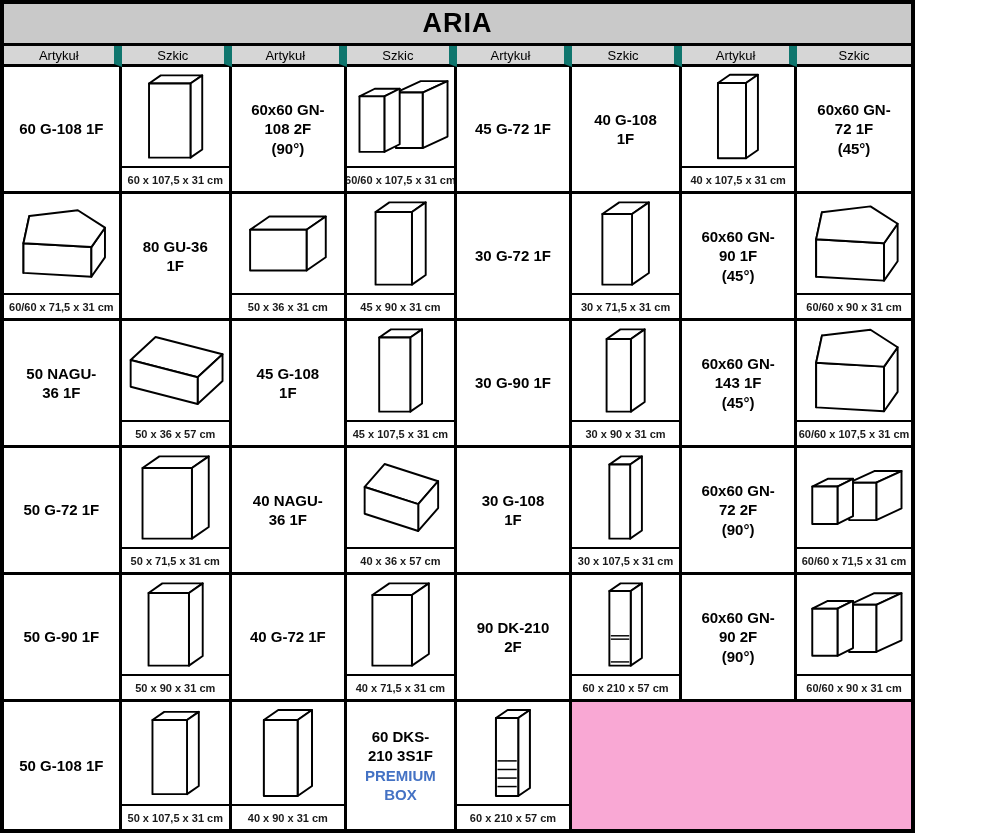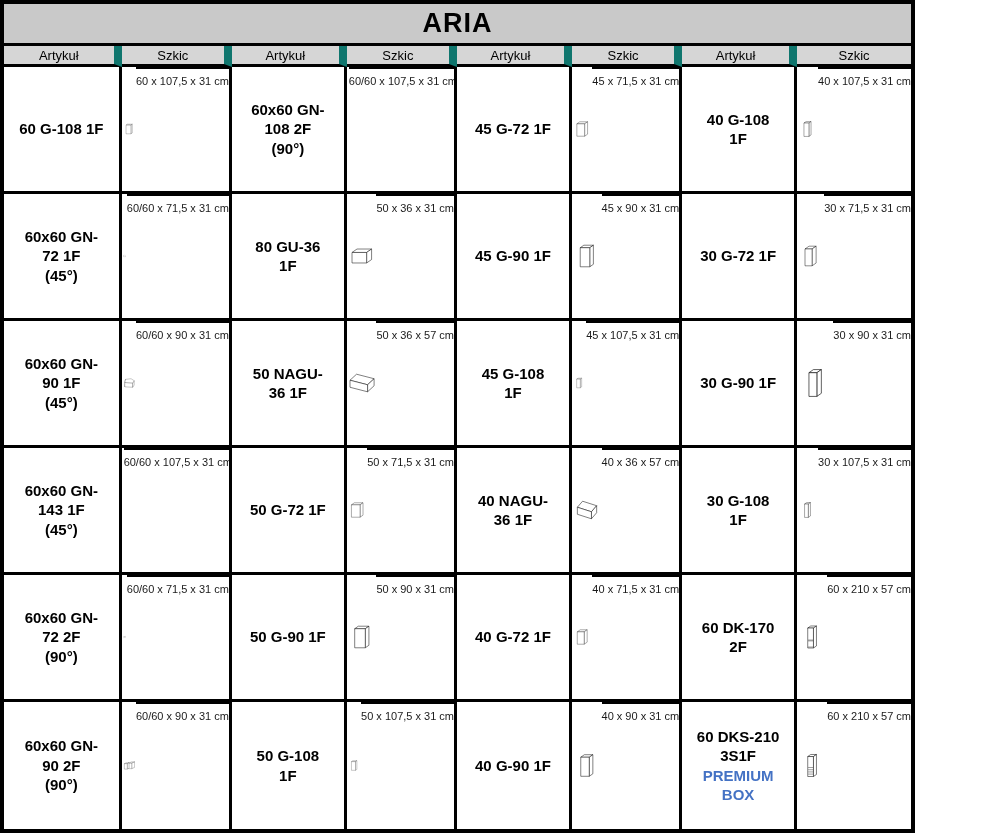--- a/index.html
+++ b/index.html
@@ -32,21 +32,21 @@
   
   .table > :nth-child(8n+1):not(:first-child){border-right:none;}
   
   .table > :nth-child(n+50){border-bottom:none;}
   .art{
     display:flex;flex-direction:column;align-items:center;justify-content:center;
     text-align:center;padding:14px;box-sizing:border-box;
   }
   .art-name{font-size:15px;font-weight:bold;line-height:1.3;}
   .art-note{font-size:15px;font-weight:bold;line-height:1.3;}
-  .skc{display:flex;box-sizing:border-box;}
+  .skc{display:flex;flex-direction:column;box-sizing:border-box;font-weight:bold;}
   .sketch-area{flex:1;display:flex;align-items:center;justify-content:center;min-height:0;padding:1px;}
   .sketch-area svg{width:100%;height:100%;}
   .dim-caption{
     border-top:2px solid #000;height:23px;flex:0 0 23px;
     display:flex;align-items:center;justify-content:center;
     font-size:11px;color:#1a1a1a;white-space:nowrap;
   }
 </style>
 </head>
 <body>
@@ -94,30 +94,20 @@
           </g>
         </svg>
       </div>
     <div class="dim-caption">60/60 x 107,5 x 31 cm</div>
   </div>
 
   <div class="cell art">
     <div class="art-name">45 G-72 1F</div>
 
   </div>
-  <div class="cell skc">
-    <div class="sketch-area">
-        <svg viewBox="0 0 110 100" preserveAspectRatio="xMidYMid meet">
-          <polygon fill="#fff" stroke="#000" stroke-width="2" stroke-linejoin="round" points="23.0,19.2 40.6,7.0 87.0,7.0 69.4,19.2"></polygon>
-          <polygon fill="#fff" stroke="#000" stroke-width="2" stroke-linejoin="round" points="69.4,19.2 87.0,7.0 87.0,80.8 69.4,93.0"></polygon>
-          <polygon fill="#fff" stroke="#000" stroke-width="2" stroke-linejoin="round" points="23.0,19.2 69.4,19.2 69.4,93.0 23.0,93.0"></polygon>
-        </svg>
-      </div>
-    <div class="dim-caption">45 x 71,5 x 31 cm</div>
-  </div>
 
   <div class="cell art">
     <div class="art-name">40 G-108 1F</div>
 
   </div>
   <div class="cell skc">
     <div class="sketch-area">
         <svg viewBox="0 0 110 100" preserveAspectRatio="xMidYMid meet">
           <polygon fill="#fff" stroke="#000" stroke-width="2" stroke-linejoin="round" points="34.4,15.5 46.7,7.0 75.6,7.0 63.3,15.5"></polygon>
           <polygon fill="#fff" stroke="#000" stroke-width="2" stroke-linejoin="round" points="63.3,15.5 75.6,7.0 75.6,84.5 63.3,93.0"></polygon>
@@ -151,24 +141,20 @@
     <div class="sketch-area">
         <svg viewBox="0 0 110 100" preserveAspectRatio="xMidYMid meet">
           <polygon fill="#fff" stroke="#000" stroke-width="2" stroke-linejoin="round" points="16.0,35.9 35.8,22.2 94.0,22.2 74.2,35.9"></polygon>
           <polygon fill="#fff" stroke="#000" stroke-width="2" stroke-linejoin="round" points="74.2,35.9 94.0,22.2 94.0,64.1 74.2,77.8"></polygon>
           <polygon fill="#fff" stroke="#000" stroke-width="2" stroke-linejoin="round" points="16.0,35.9 74.2,35.9 74.2,77.8 16.0,77.8"></polygon>
         </svg>
       </div>
     <div class="dim-caption">50 x 36 x 31 cm</div>
   </div>
 
-  <div class="cell art">
-    <div class="art-name">45 G-90 1F</div>
-
-  </div>
   <div class="cell skc">
     <div class="sketch-area">
         <svg viewBox="0 0 110 100" preserveAspectRatio="xMidYMid meet">
           <polygon fill="#fff" stroke="#000" stroke-width="2" stroke-linejoin="round" points="28.8,17.0 43.2,7.0 81.2,7.0 66.8,17.0"></polygon>
           <polygon fill="#fff" stroke="#000" stroke-width="2" stroke-linejoin="round" points="66.8,17.0 81.2,7.0 81.2,83.0 66.8,93.0"></polygon>
           <polygon fill="#fff" stroke="#000" stroke-width="2" stroke-linejoin="round" points="28.8,17.0 66.8,17.0 66.8,93.0 28.8,93.0"></polygon>
         </svg>
       </div>
     <div class="dim-caption">45 x 90 x 31 cm</div>
   </div>
@@ -354,21 +340,21 @@
         <svg viewBox="0 0 110 100" preserveAspectRatio="xMidYMid meet">
           <polygon fill="#fff" stroke="#000" stroke-width="2" stroke-linejoin="round" points="25.5,19.2 43.2,7.0 84.5,7.0 66.8,19.2"></polygon>
           <polygon fill="#fff" stroke="#000" stroke-width="2" stroke-linejoin="round" points="66.8,19.2 84.5,7.0 84.5,80.8 66.8,93.0"></polygon>
           <polygon fill="#fff" stroke="#000" stroke-width="2" stroke-linejoin="round" points="25.5,19.2 66.8,19.2 66.8,93.0 25.5,93.0"></polygon>
         </svg>
       </div>
     <div class="dim-caption">40 x 71,5 x 31 cm</div>
   </div>
 
   <div class="cell art">
-    <div class="art-name">60 DK-170 2F</div>
+    <div class="art-name">90 DK-210 2F</div>
 
   </div>
   <div class="cell skc">
     <div class="sketch-area">
         <svg viewBox="0 0 110 100" preserveAspectRatio="xMidYMid meet">
           <polygon fill="#fff" stroke="#000" stroke-width="2" stroke-linejoin="round" points="38.0,15.0 49.7,7.0 72.0,7.0 60.3,15.0"></polygon>
           <polygon fill="#fff" stroke="#000" stroke-width="2" stroke-linejoin="round" points="60.3,15.0 72.0,7.0 72.0,85.0 60.3,93.0"></polygon>
           <polygon fill="#fff" stroke="#000" stroke-width="2" stroke-linejoin="round" points="38.0,15.0 60.3,15.0 60.3,93.0 38.0,93.0"></polygon>
           <line stroke="#000" stroke-width="1.5" x1="39.5" y1="61.8" x2="58.8" y2="61.8"></line>
           <line stroke="#000" stroke-width="1.5" x1="39.5" y1="65.3" x2="58.8" y2="65.3"></line>
@@ -406,24 +392,20 @@
     <div class="sketch-area">
         <svg viewBox="0 0 110 100" preserveAspectRatio="xMidYMid meet">
           <polygon fill="#fff" stroke="#000" stroke-width="2" stroke-linejoin="round" points="30.8,15.5 43.1,7.0 79.2,7.0 66.9,15.5"></polygon>
           <polygon fill="#fff" stroke="#000" stroke-width="2" stroke-linejoin="round" points="66.9,15.5 79.2,7.0 79.2,84.5 66.9,93.0"></polygon>
           <polygon fill="#fff" stroke="#000" stroke-width="2" stroke-linejoin="round" points="30.8,15.5 66.9,15.5 66.9,93.0 30.8,93.0"></polygon>
         </svg>
       </div>
     <div class="dim-caption">50 x 107,5 x 31 cm</div>
   </div>
 
-  <div class="cell art">
-    <div class="art-name">40 G-90 1F</div>
-
-  </div>
   <div class="cell skc">
     <div class="sketch-area">
         <svg viewBox="0 0 110 100" preserveAspectRatio="xMidYMid meet">
           <polygon fill="#fff" stroke="#000" stroke-width="2" stroke-linejoin="round" points="30.9,17.0 45.3,7.0 79.1,7.0 64.7,17.0"></polygon>
           <polygon fill="#fff" stroke="#000" stroke-width="2" stroke-linejoin="round" points="64.7,17.0 79.1,7.0 79.1,83.0 64.7,93.0"></polygon>
           <polygon fill="#fff" stroke="#000" stroke-width="2" stroke-linejoin="round" points="30.9,17.0 64.7,17.0 64.7,93.0 30.9,93.0"></polygon>
         </svg>
       </div>
     <div class="dim-caption">40 x 90 x 31 cm</div>
   </div>

